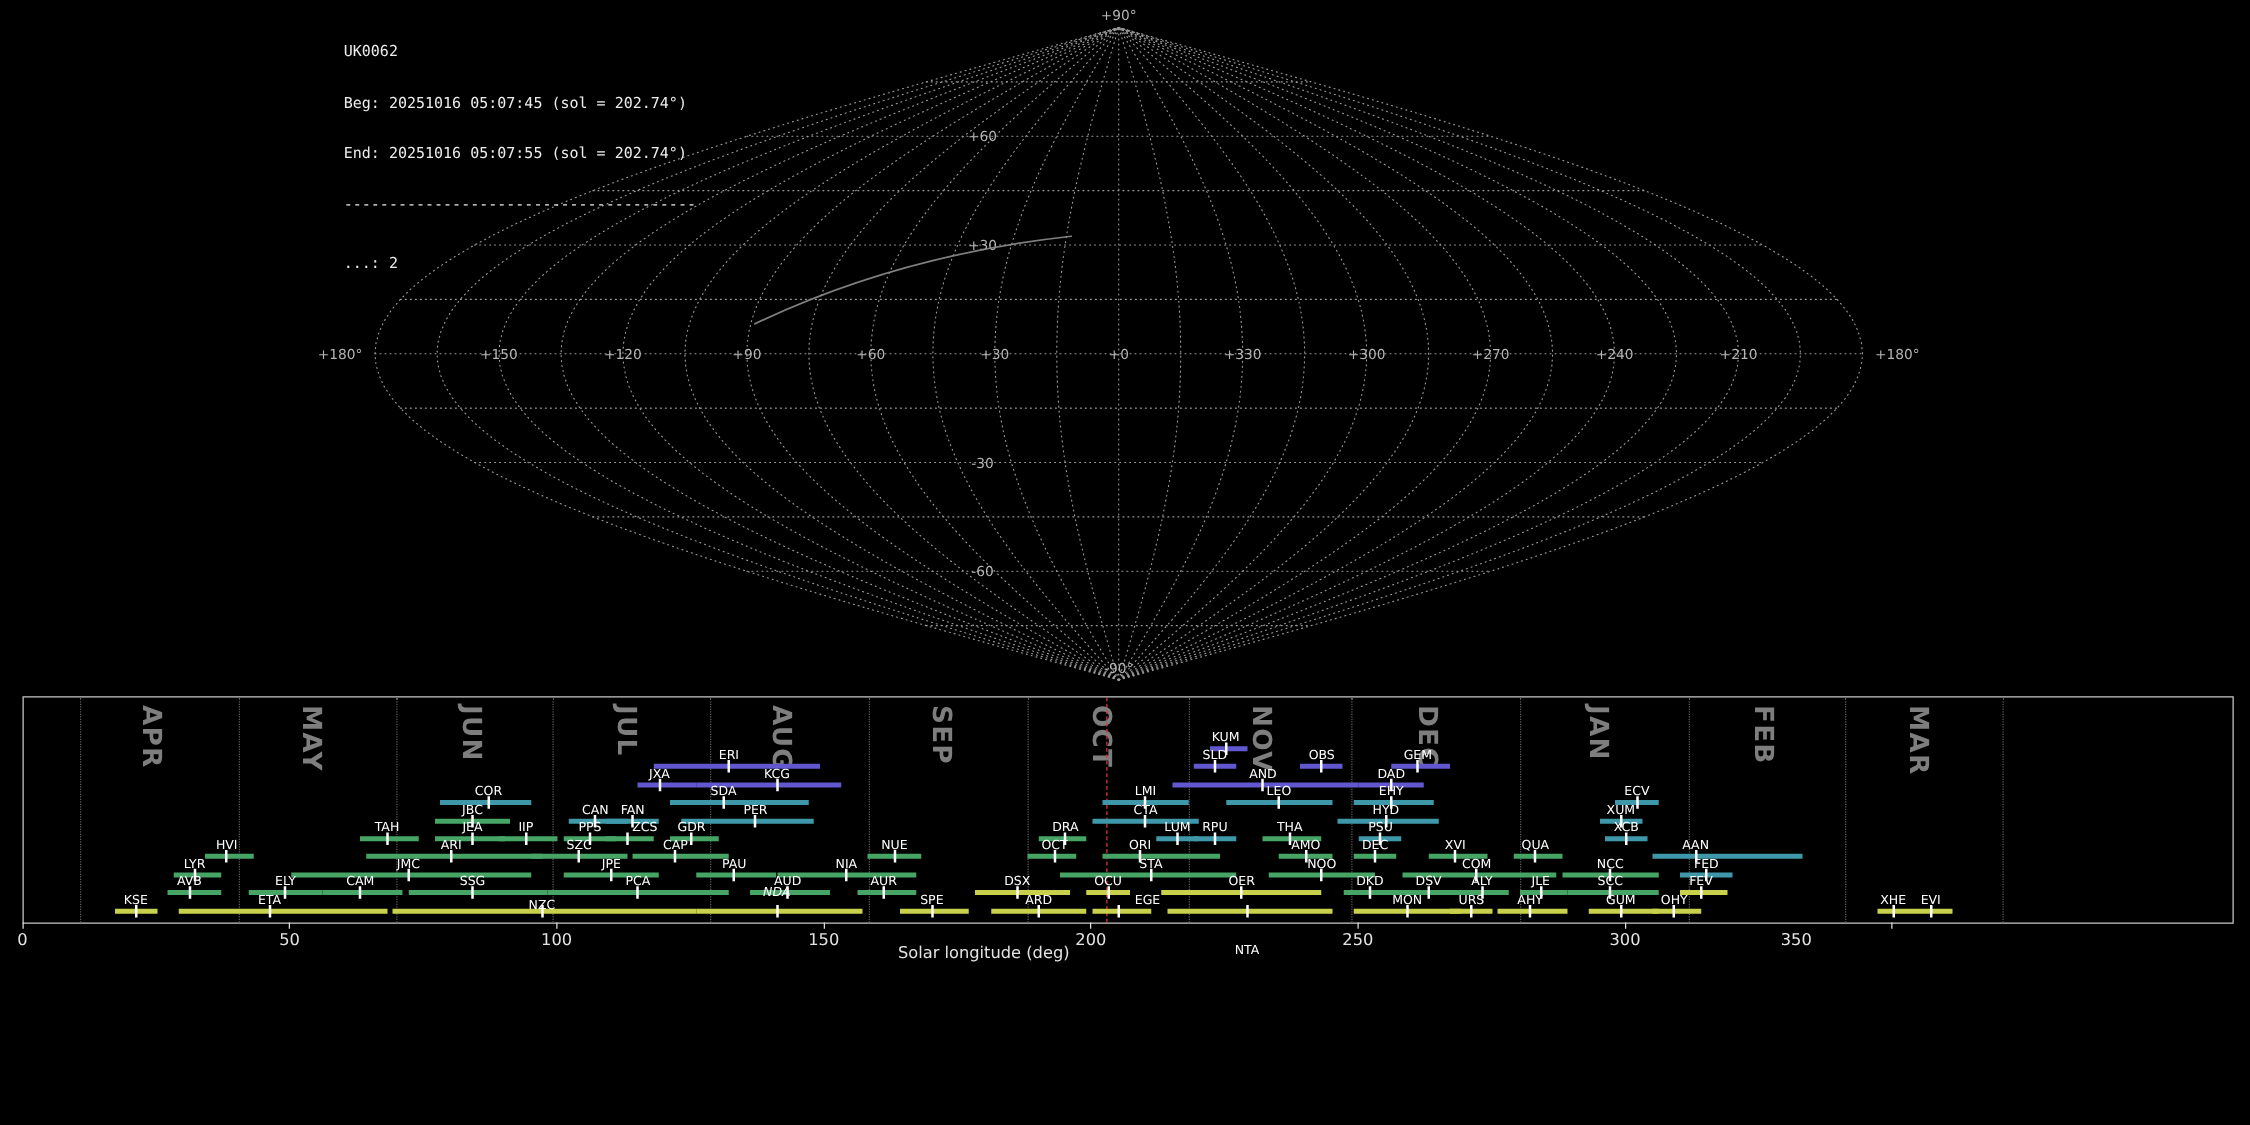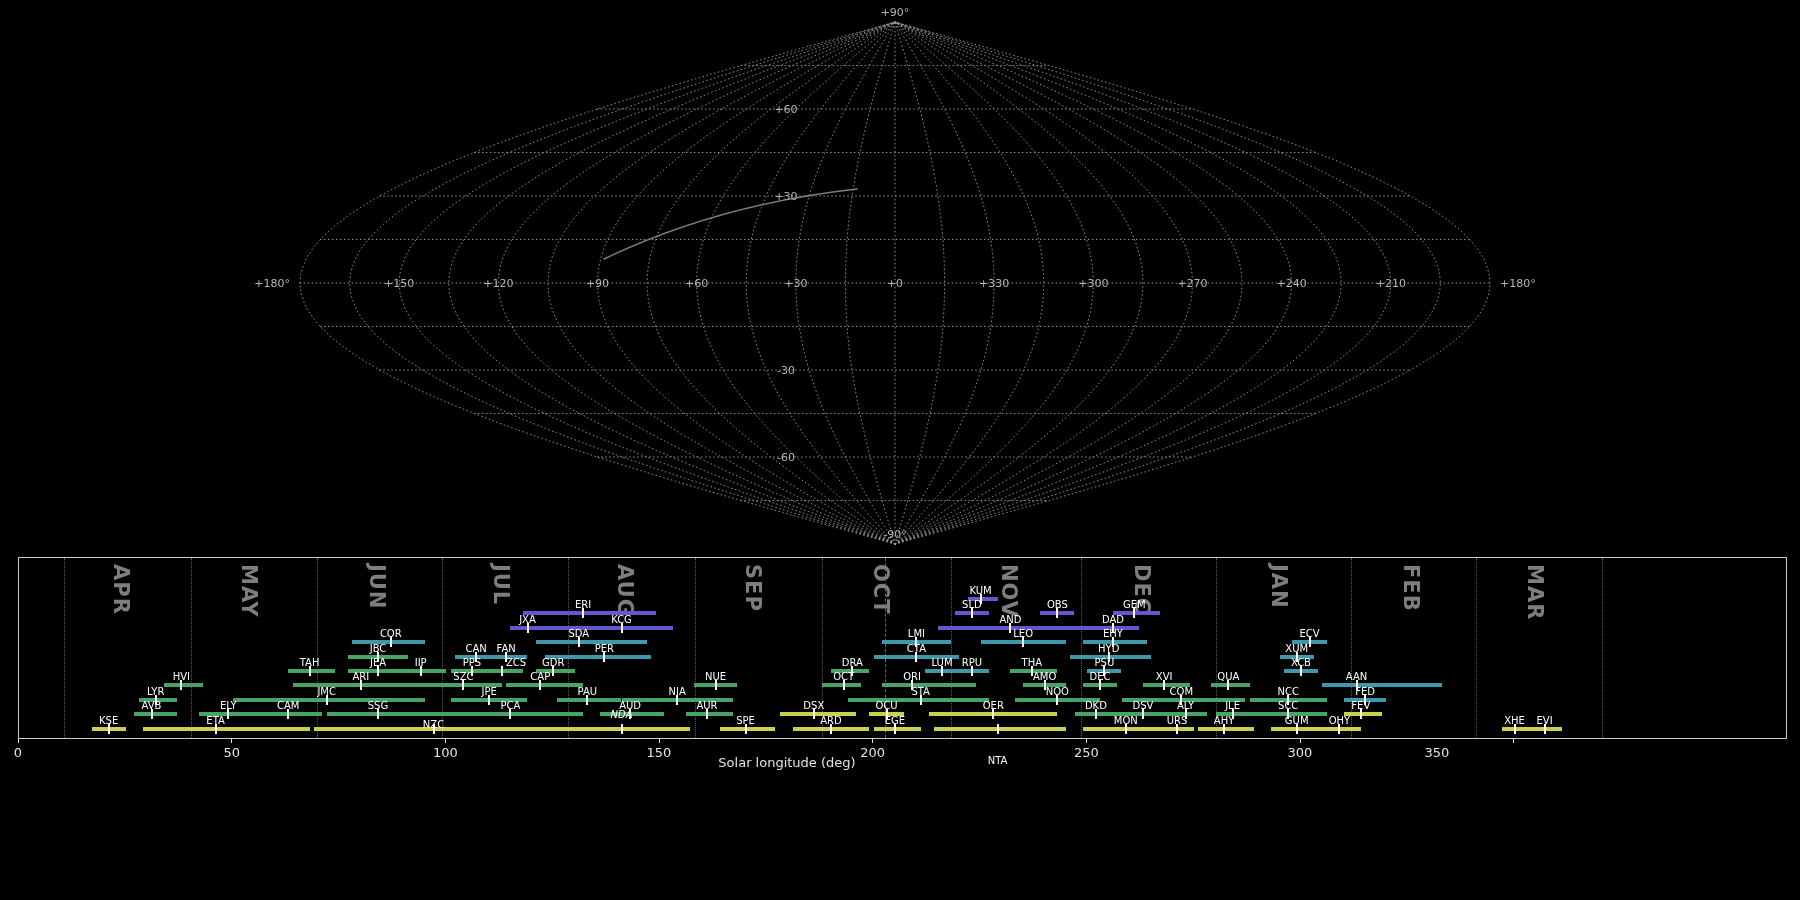--- a/index.html
+++ b/index.html
@@ -80,20 +80,27 @@
       <text x="1500.0" y="287" fill="#b4b4b4" font-size="11" text-anchor="start" font-family="&quot;DejaVu Sans&quot;,sans-serif">+180°</text>
       <text x="895" y="16" fill="#b4b4b4" font-size="11" text-anchor="middle" font-family="&quot;DejaVu Sans&quot;,sans-serif">+90°</text>
       <text x="786" y="113" fill="#b4b4b4" font-size="11" text-anchor="middle" font-family="&quot;DejaVu Sans&quot;,sans-serif">+60</text>
       <text x="786" y="200" fill="#b4b4b4" font-size="11" text-anchor="middle" font-family="&quot;DejaVu Sans&quot;,sans-serif">+30</text>
       <text x="786" y="374" fill="#b4b4b4" font-size="11" text-anchor="middle" font-family="&quot;DejaVu Sans&quot;,sans-serif">-30</text>
       <text x="786" y="461" fill="#b4b4b4" font-size="11" text-anchor="middle" font-family="&quot;DejaVu Sans&quot;,sans-serif">-60</text>
       <text x="895" y="538" fill="#b4b4b4" font-size="11" text-anchor="middle" font-family="&quot;DejaVu Sans&quot;,sans-serif">-90°</text>
       <path d="M604 259 C 690 218, 775 198, 857 189" fill="none" stroke="#8d8d8d" stroke-width="1.4" opacity="0.9" stroke-linecap="round"></path>
     </svg>
 
+  <div id="info">
+    <div>UK0062</div>
+    <div>Beg: 20251016 05:07:45 (sol = 202.74°)</div>
+    <div>End: 20251016 05:07:55 (sol = 202.74°)</div>
+    <div>---------------------------------------</div>
+    <div class="count">...: 2</div>
+  </div>
 
   <div id="timeline">
       <div class="vline" style="left: 44.9px;"></div>
       <div class="month-label" style="left: 113.6px;">APR</div>
       <div class="vline" style="left: 171.8px;"></div>
       <div class="month-label" style="left: 241.8px;">MAY</div>
       <div class="vline" style="left: 298.3px;"></div>
       <div class="month-label" style="left: 370px;">JUN</div>
       <div class="vline" style="left: 422.6px;"></div>
       <div class="month-label" style="left: 493.9px;">JUL</div>
@@ -188,21 +195,21 @@
       <div class="peak" style="left: 358px; top: 108px;"></div>
       <div class="slabel" style="left: 338px; top: 99px;">JEA</div>
       <div class="bar" style="left: 380.3px; width: 47px; top: 111px; background: rgb(70, 164, 101);"></div>
       <div class="peak" style="left: 400.7px; top: 108px;"></div>
       <div class="slabel" style="left: 380.7px; top: 99px;">IIP</div>
       <div class="bar" style="left: 431.6px; width: 42.7px; top: 111px; background: rgb(70, 164, 101);"></div>
       <div class="peak" style="left: 452px; top: 108px;"></div>
       <div class="slabel" style="left: 432px; top: 99px;">PPS</div>
       <div class="bar" style="left: 465.8px; width: 38.5px; top: 111px; background: rgb(70, 164, 101);"></div>
       <div class="peak" style="left: 481.9px; top: 108px;"></div>
-      <div class="slabel" style="left: 476px; top: 99px;">ZCS</div>
+      <div class="slabel" style="left: 465px; top: 99px; text-align: right;">ZCS</div>
       <div class="bar" style="left: 517.1px; width: 38.5px; top: 111px; background: rgb(70, 164, 101);"></div>
       <div class="peak" style="left: 533.2px; top: 108px;"></div>
       <div class="slabel" style="left: 513.2px; top: 99px;">GDR</div>
       <div class="bar" style="left: 811.9px; width: 38.5px; top: 111px; background: rgb(70, 164, 101);"></div>
       <div class="peak" style="left: 832.3px; top: 108px;"></div>
       <div class="slabel" style="left: 812.3px; top: 99px;">DRA</div>
       <div class="bar" style="left: 905.9px; width: 34.2px; top: 111px; background: rgb(62, 152, 170);"></div>
       <div class="peak" style="left: 922px; top: 108px;"></div>
       <div class="slabel" style="left: 902px; top: 99px;">LUM</div>
       <div class="bar" style="left: 935.8px; width: 34.2px; top: 111px; background: rgb(62, 152, 170);"></div>
@@ -344,21 +351,21 @@
       <div class="peak" style="left: 601.5px; top: 165.6px;"></div>
       <div class="slabel" style="left: 581.5px; top: 151px; font-style: italic;">NDA</div>
       <div class="bar" style="left: 700.8px; width: 55.6px; top: 168.6px; background: rgb(201, 209, 76);"></div>
       <div class="peak" style="left: 725.5px; top: 165.6px;"></div>
       <div class="slabel" style="left: 705.5px; top: 156.6px;">SPE</div>
       <div class="bar" style="left: 773.5px; width: 76.9px; top: 168.6px; background: rgb(201, 209, 76);"></div>
       <div class="peak" style="left: 810.9px; top: 165.6px;"></div>
       <div class="slabel" style="left: 790.9px; top: 156.6px;">ARD</div>
       <div class="bar" style="left: 854.7px; width: 47px; top: 168.6px; background: rgb(201, 209, 76);"></div>
       <div class="peak" style="left: 875px; top: 165.6px;"></div>
-      <div class="slabel" style="left: 855px; top: 156.6px;">EGE</div>
+      <div class="slabel" style="left: 878px; top: 156.6px;">EGE</div>
       <div class="bar" style="left: 914.5px; width: 132.5px; top: 168.6px; background: rgb(201, 209, 76);"></div>
       <div class="peak" style="left: 977.6px; top: 165.6px;"></div>
       <div class="slabel" style="left: 957.6px; top: 156.6px; margin-top: 40px;">NTA</div>
       <div class="bar" style="left: 1064px; width: 85.5px; top: 168.6px; background: rgb(201, 209, 76);"></div>
       <div class="peak" style="left: 1105.8px; top: 165.6px;"></div>
       <div class="slabel" style="left: 1085.8px; top: 156.6px;">MON</div>
       <div class="bar" style="left: 1141px; width: 34.2px; top: 168.6px; background: rgb(201, 209, 76);"></div>
       <div class="peak" style="left: 1157.1px; top: 165.6px;"></div>
       <div class="slabel" style="left: 1137.1px; top: 156.6px;">URS</div>
       <div class="bar" style="left: 1179.4px; width: 55.6px; top: 168.6px; background: rgb(201, 209, 76);"></div>

